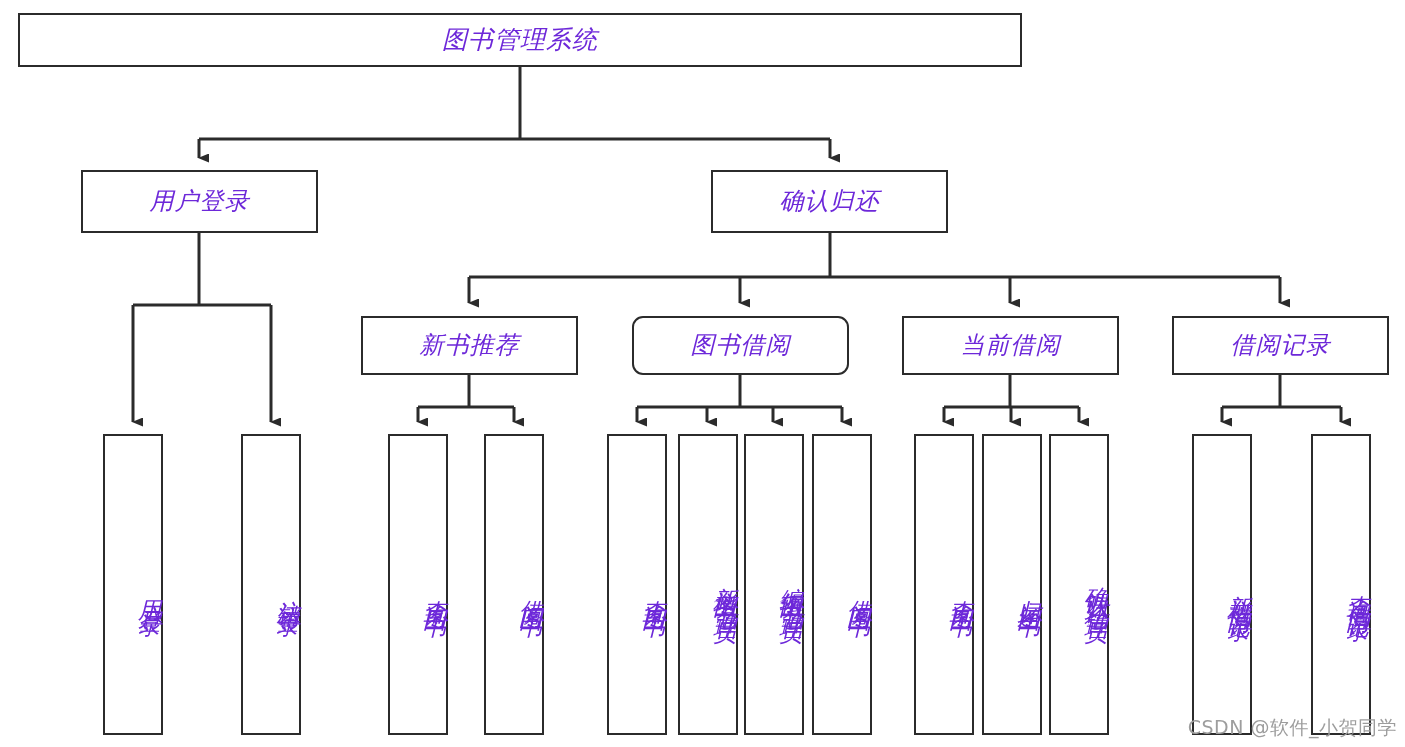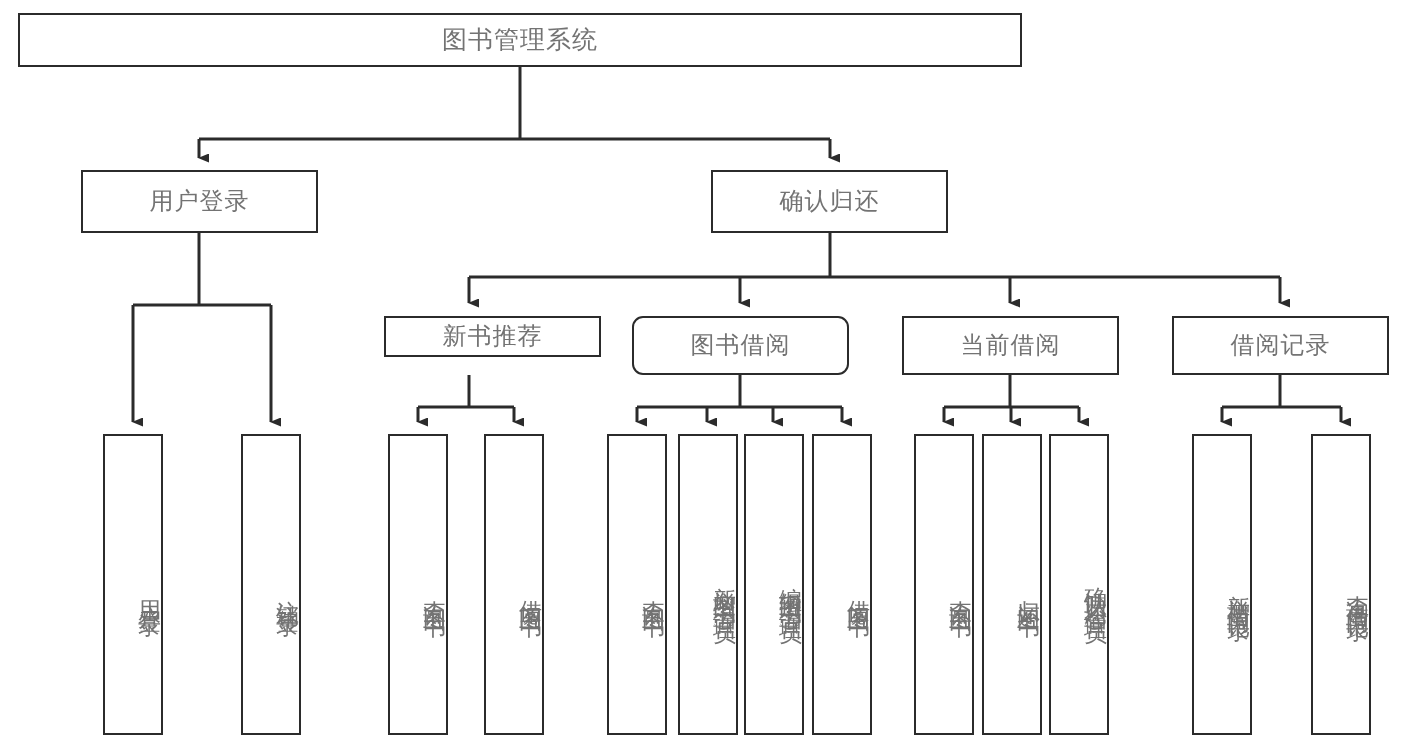--- a/index.html
+++ b/index.html
@@ -22,21 +22,22 @@
   }
   .node{
     position:absolute;
     box-sizing:border-box;
     background:#ffffff;
     border:2.5px solid #2b2b2b;
     display:flex;
     align-items:center;
     justify-content:center;
     text-align:center;
-    color:#737373;
+    color:#6d28d9;
+    font-style:italic;
   }
   .node.h{
     font-size:24px;
     line-height:1.1;
     letter-spacing:1px;
   }
   .node.root{
     font-size:25px;
   }
   .node.v{
@@ -123,21 +124,21 @@
     <span>图书管理系统</span>
   </div>
 
   <div class="node h" style="left:81px;top:170px;width:237px;height:63px;">
     <span>用户登录</span>
   </div>
   <div class="node h" style="left:711px;top:170px;width:237px;height:63px;">
     <span>确认归还</span>
   </div>
 
-  <div class="node h" style="left:361px;top:316px;width:217px;height:41px;margin-left:23px;">
+  <div class="node h" style="left:361px;top:316px;width:217px;height:59px;">
     <span>新书推荐</span>
   </div>
   <div class="node h" style="left:632px;top:316px;width:217px;height:59px;border-radius:11px;">
     <span>图书借阅</span>
   </div>
   <div class="node h" style="left:902px;top:316px;width:217px;height:59px;">
     <span>当前借阅</span>
   </div>
   <div class="node h" style="left:1172px;top:316px;width:217px;height:59px;">
     <span>借阅记录</span>
@@ -180,14 +181,15 @@
     <span>确认归还（管理员）</span>
   </div>
 
   <div class="node v" style="left:1192px;top:434px;width:60px;height:301px;">
     <span>新增借阅记录</span>
   </div>
   <div class="node v" style="left:1311px;top:434px;width:60px;height:301px;">
     <span>查询借阅记录</span>
   </div>
 
+  <div class="watermark">CSDN @软件_小贺同学</div>
 
 </div>
 
 </body></html>

